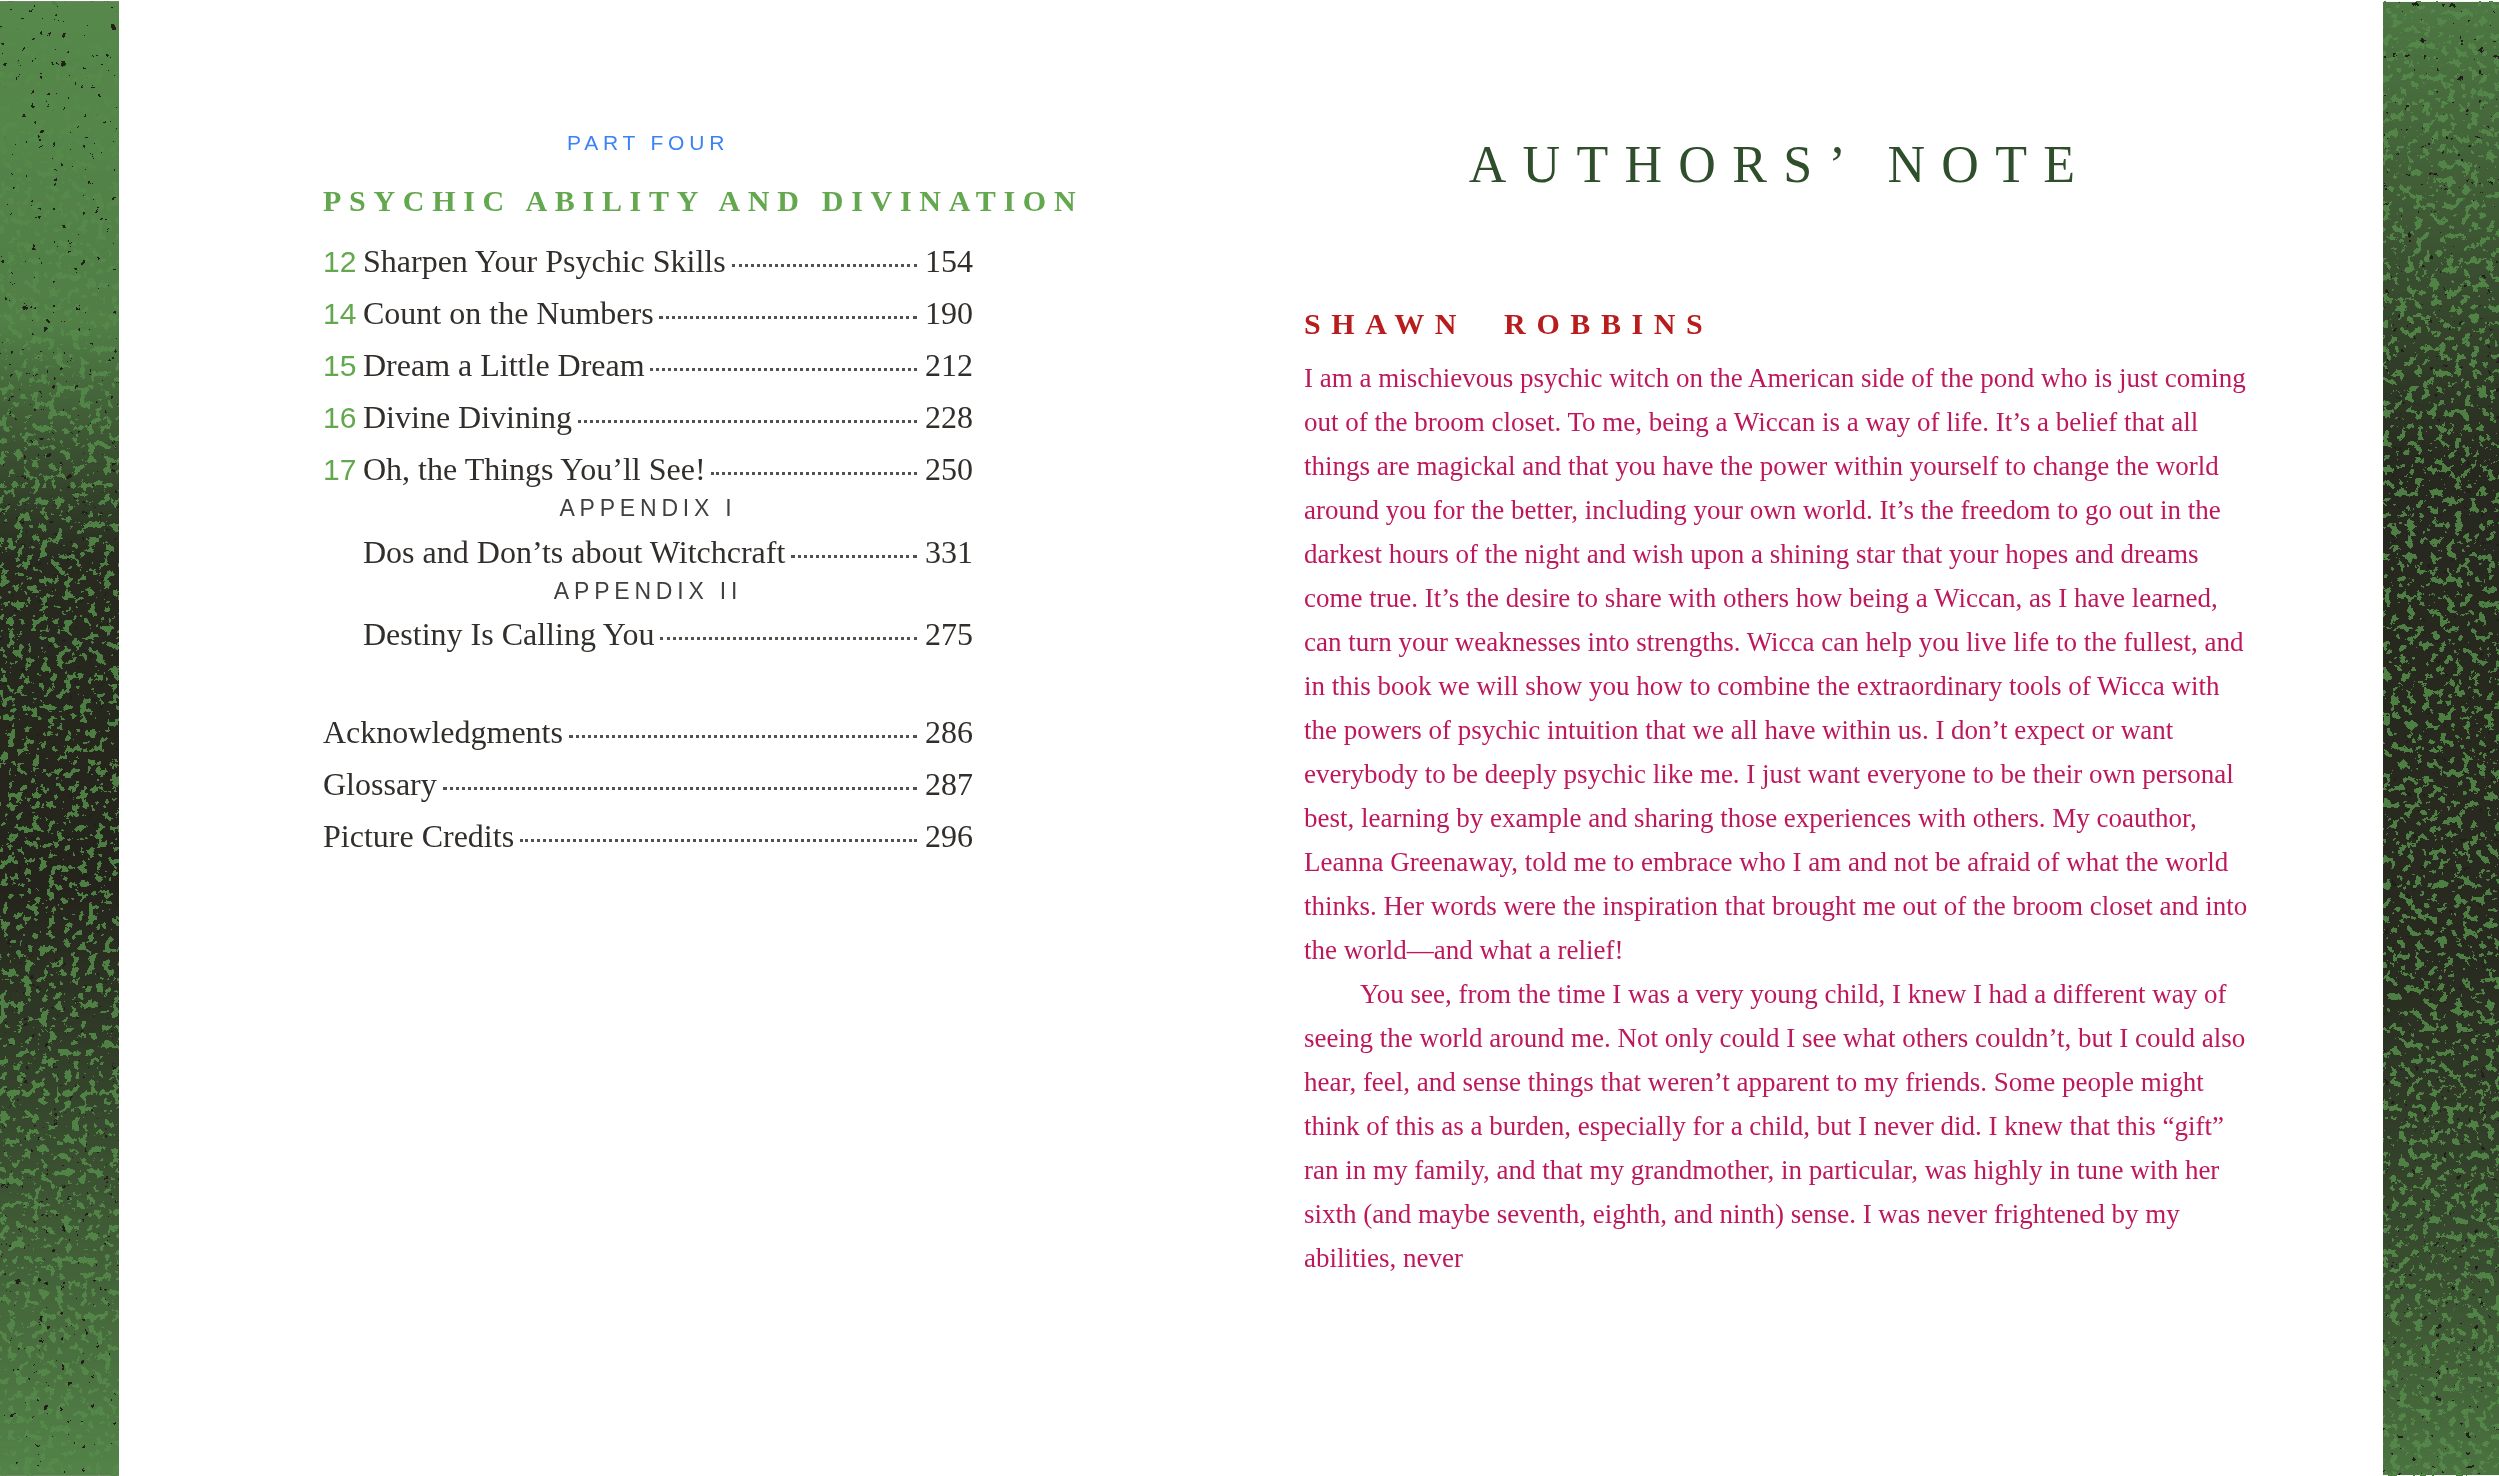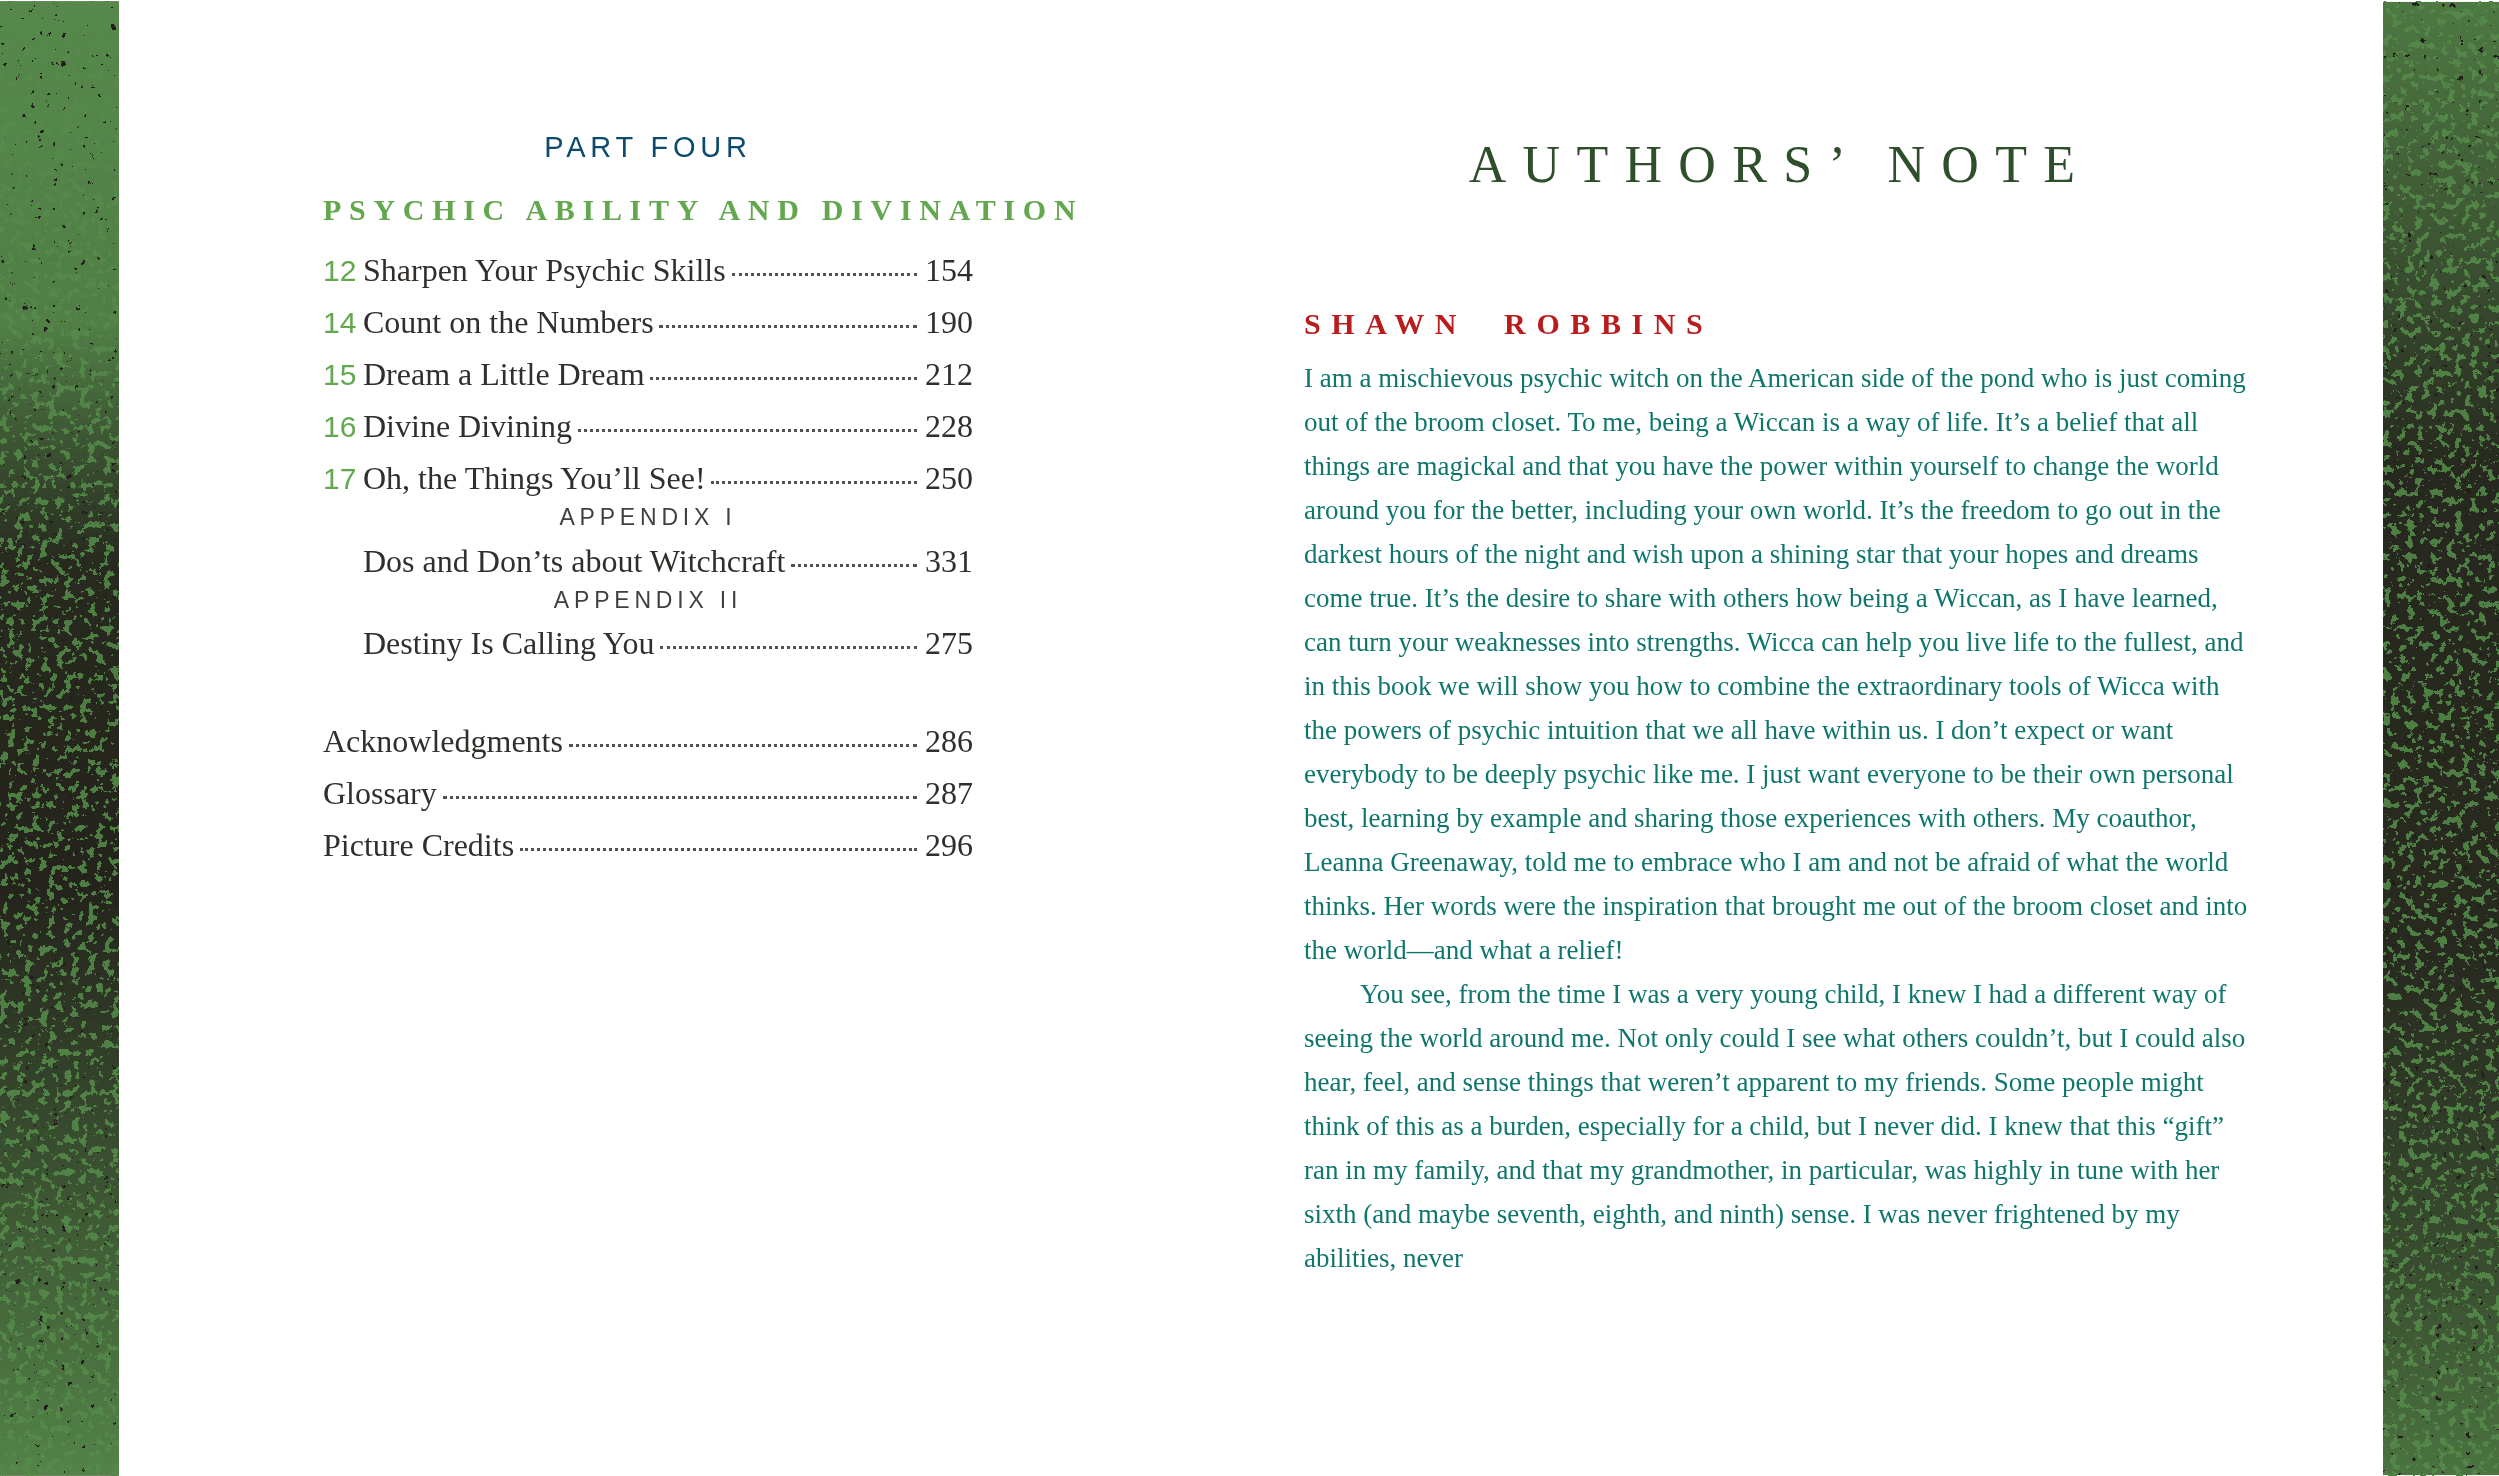--- a/index.html
+++ b/index.html
@@ -16,22 +16,22 @@
   .edge { position:absolute; top:0; height:1477px; }
   .edge-left  { left:0;  width:119px; }
   .edge-right { right:0; width:117px; }
 
   
   .left-page {
     position:absolute; left:323px; top:131px; width:650px;
   }
   .part-label {
     font-family:"Liberation Sans", sans-serif;
-    font-size:29px; letter-spacing:4.8px; font-weight:400;
-    color:#0c4a6e; text-align:center;
+    font-size:21px; letter-spacing:4.8px; font-weight:400;
+    color:#3b82f6; text-align:center;
   }
   .part-title {
     margin-top:29px;
     font-family:"Liberation Serif", serif;
     font-size:30px; font-weight:700; letter-spacing:7.7px;
     color:#63a74e; text-align:center; white-space:nowrap;
   }
   .toc-block { margin-top:25px; }
   .toc-row {
     display:flex; align-items:baseline;
@@ -69,21 +69,21 @@
   .author-heading {
     margin-top:113px;
     font-family:"Liberation Serif", serif;
     font-size:30px; font-weight:700;
     letter-spacing:10.6px; word-spacing:19px;
     color:#b91c1c;
   }
   .note-body { margin-top:15.4px; }
   .note-body p {
     font-size:27px; line-height:44px;
-    text-align:left; color:#0f766e;
+    text-align:left; color:#be185d;
   }
   .note-body p + p { text-indent:56px; }
 </style>
 </head>
 <body>
 
 <div class="edge edge-left">
   <svg width="119" height="1477" viewBox="0 0 124 1536" xmlns="http://www.w3.org/2000/svg">
     <defs>
       <filter id="spkSparseL" x="0" y="0" width="100%" height="100%">

